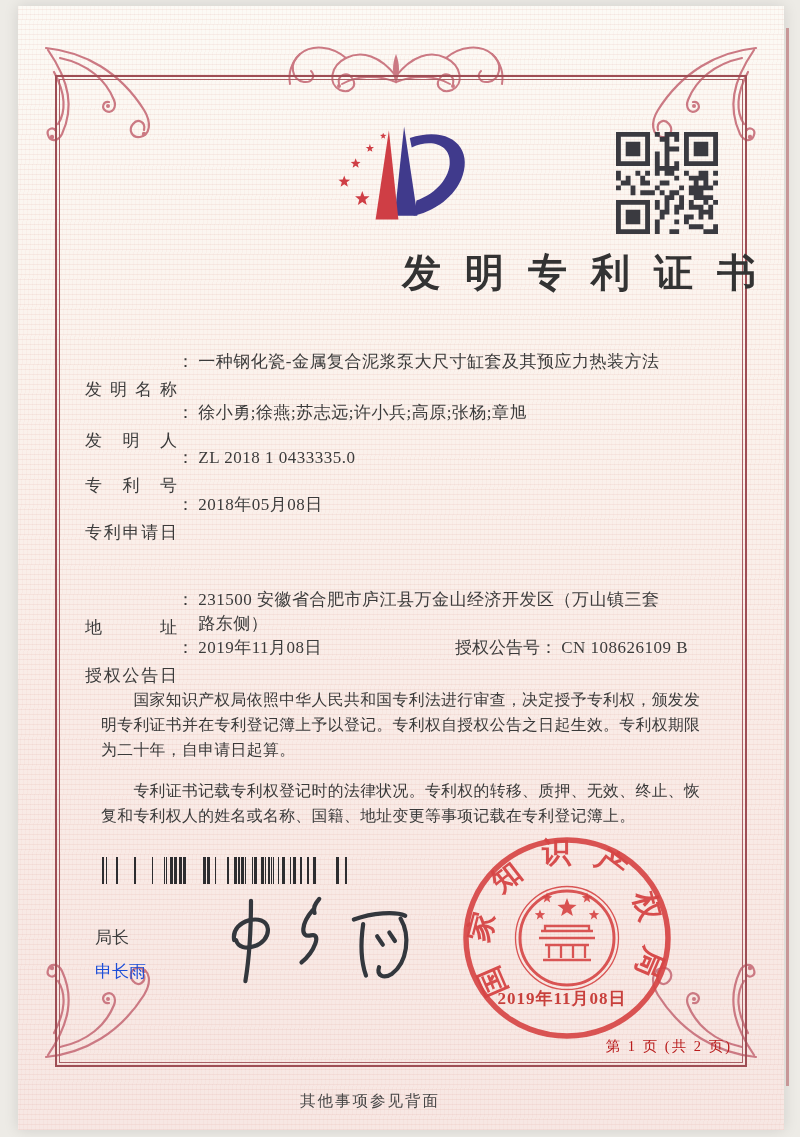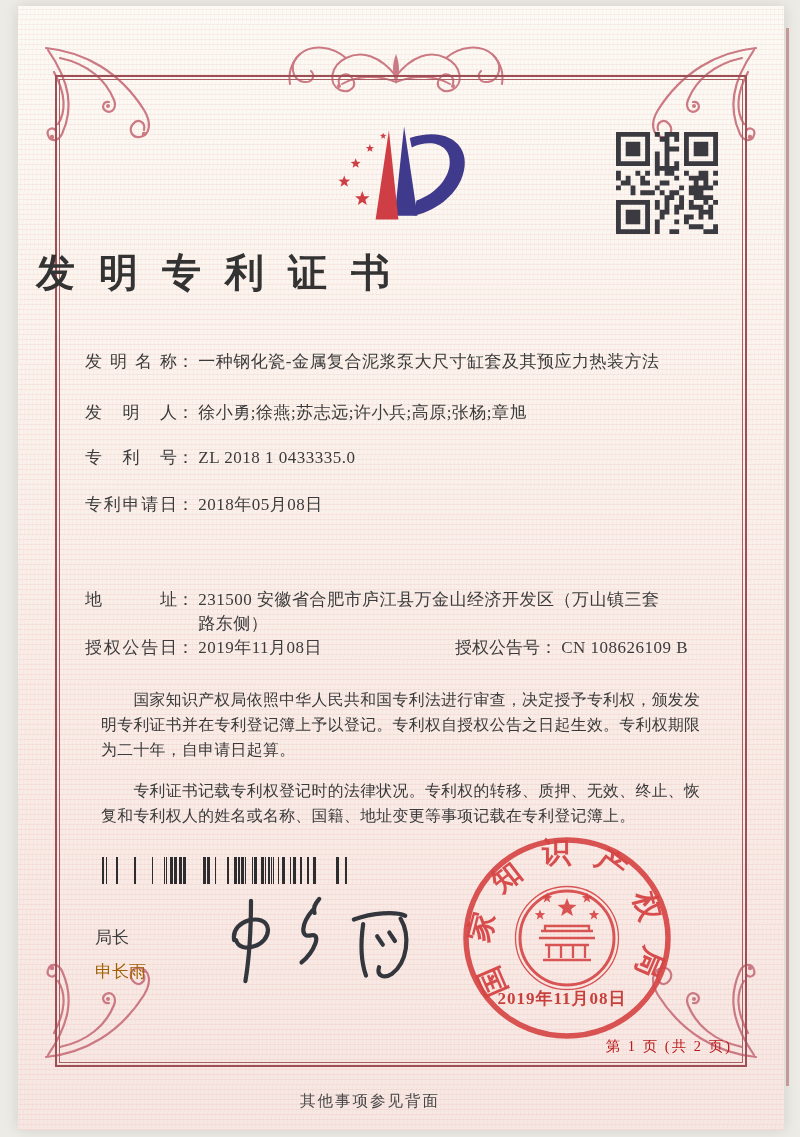--- a/index.html
+++ b/index.html
@@ -23,35 +23,35 @@
   
   .frame{
     left:55px;top:75px;width:688px;height:988px;
     border:2px solid #9e4e55;
   }
   .frame::before{
     content:"";position:absolute;inset:2px;border:1px solid #aa5f65;
   }
   .cert-no{left:85px;top:124px;font-size:17px;letter-spacing:1px;color:#4c4c4c;}
   .title{
-    left:36px;top:246px;width:760px;text-align:left;
+    left:20px;top:246px;width:760px;text-align:right;
     font-size:39px;font-weight:bold;letter-spacing:24px;color:#333;
   }
   .logo{left:330px;top:116px;width:152px;height:116px;}
   .qr{left:616px;top:132px;width:102px;height:102px;}
   .field{left:85px;font-size:17px;white-space:nowrap;}
-  .flabel{display:inline-block;width:92px;text-align:justify;text-align-last:justify;vertical-align:top;}
+  .flabel{display:inline-block;width:92px;text-align:justify;text-align-last:justify;vertical-align:top;margin-top:28px;}
   .fvalue{letter-spacing:0.5px;}
   .f-addr .fvalue{display:inline-block;width:462px;white-space:normal;line-height:24px;vertical-align:top;}
   .grant-no{left:455px;top:636px;font-size:17px;white-space:nowrap;text-align:center;}
   .bodytext{left:85px;top:671px;width:642px;font-size:15.8px;line-height:25px;color:#3a3a3a;}
   .bodytext p{margin:16px;text-indent:2.05em;letter-spacing:0.4px;}
   .barcode{left:94px;top:857px;width:258px;height:27px;}
   .director-label{left:95px;top:926px;font-size:17px;font-family:"Liberation Sans","DejaVu Sans",sans-serif;color:#3f3f3f;}
-  .director-name{left:95px;top:960px;font-size:17px;font-family:Liberation Sans, sans-serif;color:#a16207;}
+  .director-name{left:95px;top:960px;font-size:17px;font-family:Liberation Sans, sans-serif;color:#1d4ed8;}
   .signature{left:208px;top:888px;width:215px;height:105px;}
   .seal{left:461px;top:836px;width:215px;height:205px;}
   .page-ind{left:20px;top:1037px;width:712px;text-align:right;font-size:14.5px;color:#b91c1c;letter-spacing:2px;}
   .back-note{left:0;top:1091px;width:740px;text-align:center;font-size:15.5px;color:#474747;letter-spacing:2px;}
   .orn-c{width:130px;height:105px;}
   .orn-tl{left:40px;top:42px;}
   .orn-tr{left:632px;top:42px;transform:scaleX(-1);}
   .orn-bl{left:40px;top:958px;transform:scaleY(-1);}
   .orn-br{left:632px;top:958px;transform:scale(-1,-1);}
   .orn-top{left:276px;top:40px;width:240px;height:70px;}

